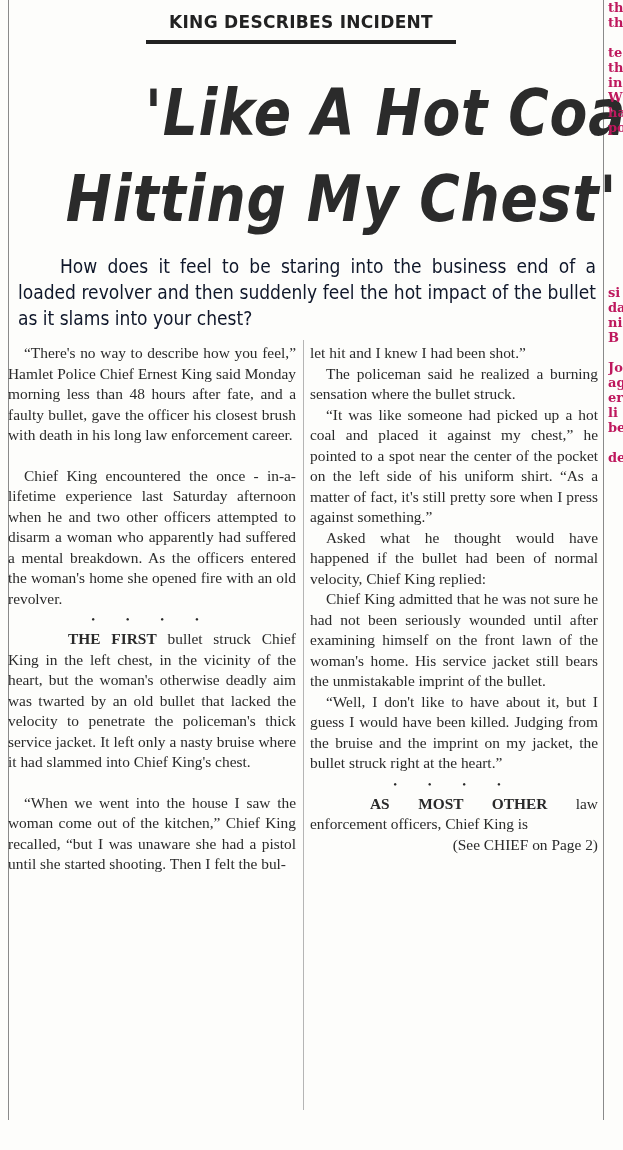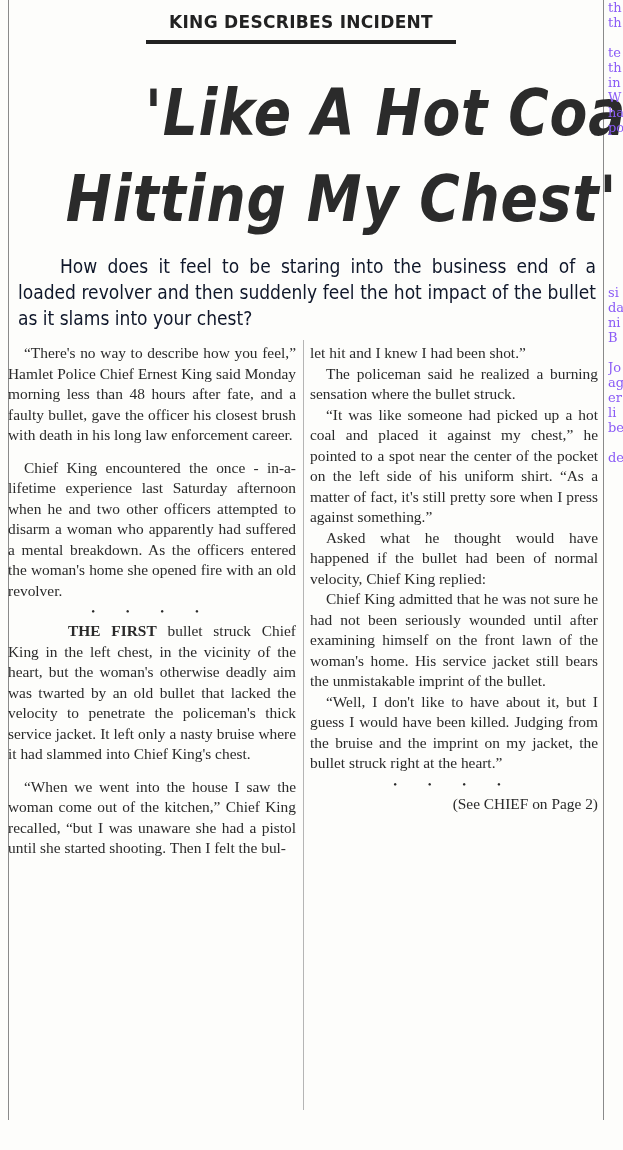--- a/index.html
+++ b/index.html
@@ -4,21 +4,21 @@
   <style>
     html, body { margin: 0; padding: 0; }
     body {
       width: 623px; height: 1150px; overflow: hidden;
       background: #fdfdfb; color: #2a2a2a;
       font-family: "DejaVu Serif", serif;
       position: relative;
     }
     .page { position: absolute; left: 0; top: 0; width: 623px; height: 1150px; }
     .rule-v { position: absolute; width: 1px; background: #8a8a8a; }
-    .edge-right { position: absolute; left: 608px; top: 0; width: 15px; font-size: 13px; line-height: 15px; color: #8b5cf6; overflow: hidden; white-space: nowrap; }
+    .edge-right { position: absolute; left: 608px; top: 0; width: 15px; font-size: 13px; line-height: 15px; color: #be185d; overflow: hidden; white-space: nowrap; font-weight: bold; }
     .kicker {
       position: absolute; left: 144px; top: 12px; width: 314px;
       text-align: center; font-family: "DejaVu Sans", sans-serif; font-weight: bold;
       font-size: 17px; letter-spacing: 0.3px; color: #222;
     }
     .kicker-line { position: absolute; left: 146px; top: 40px; width: 310px; height: 4px; background: #222; }
     .headline {
       position: absolute; left: 40px; top: 70px; width: 550px;
       font-family: "DejaVu Sans", sans-serif; font-weight: bold; font-style: italic;
       font-size: 64px; line-height: 86px; color: #2b2b2b; text-align: center;
@@ -31,21 +31,21 @@
       font-size: 19px; line-height: 26px; color: #0f172a; text-align: justify;
       text-indent: 42px;
       font-family: "DejaVu Sans Condensed", "DejaVu Sans", sans-serif;
     }
     .col {
       position: absolute; width: 288px; font-size: 15.4px; line-height: 20.5px;
       color: #2a2a2a; text-align: justify;
       font-family: "Liberation Serif", serif;
     }
     .col p { margin: 0 0 0 0; text-indent: 16px; }
-    .col p.gap { margin-top: 12px; }
+    .col p.gap { margin-top: 20px; }
     .dots { text-align: center; letter-spacing: 14px; font-size: 11px; line-height: 20px; margin: 2px 0 4px; text-indent: 0 !important; }
     .runin { font-weight: bold; margin-left: 44px; }
     .jump { text-align: right; text-indent: 0 !important; }
   </style>
 </head>
 <body>
 
 <div class="page">
 
   <div class="rule-v" style="left:8px; top:0; height:1120px;"></div>
@@ -71,20 +71,21 @@
   </div>
 
   <div class="col" style="left:310px; top:343px;">
     <p style="text-indent:0;">let hit and I knew I had been shot.”</p>
     <p>The policeman said he realized a burning sensation where the bullet struck.</p>
     <p>“It was like someone had picked up a hot coal and placed it against my chest,” he pointed to a spot near the center of the pocket on the left side of his uniform shirt. “As a matter of fact, it's still pretty sore when I press against something.”</p>
     <p>Asked what he thought would have happened if the bullet had been of normal velocity, Chief King replied:</p>
     <p>Chief King admitted that he was not sure he had not been seriously wounded until after examining himself on the front lawn of the woman's home. His service jacket still bears the unmistakable imprint of the bullet.</p>
     <p>“Well, I don't like to have about it, but I guess I would have been killed. Judging from the bruise and the imprint on my jacket, the bullet struck right at the heart.”</p>
     <p class="dots">• • • •</p>
+    <p><span class="runin">AS MOST OTHER</span><span> law enforcement officers, Chief King is</span></p>
     <p class="jump">(See CHIEF on Page 2)</p>
   </div>
 
   <div class="edge-right" id="edge-right">
       <div>th</div>
       <div>th</div>
       <div>&nbsp;</div>
       <div>te</div>
       <div>th</div>
       <div>in</div>

